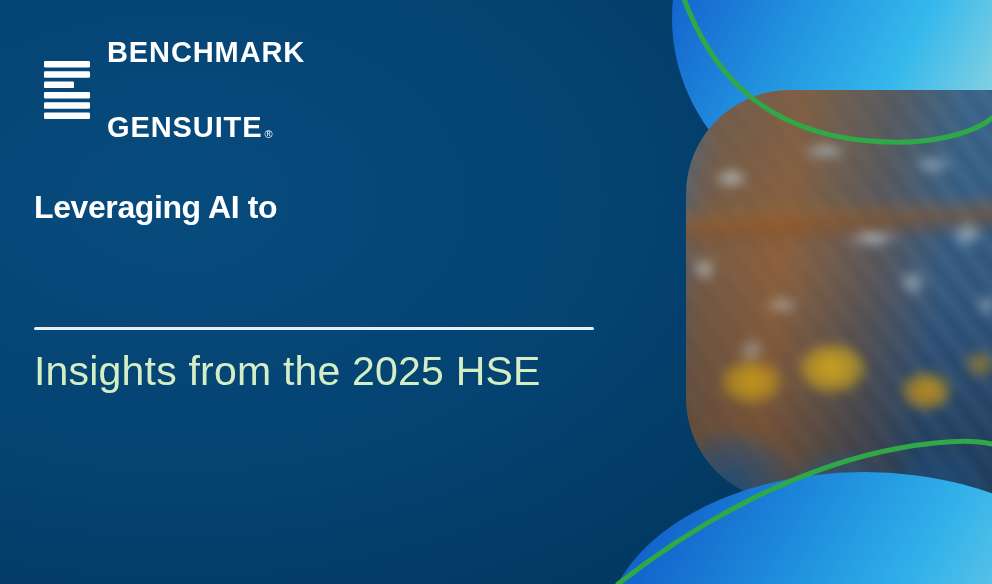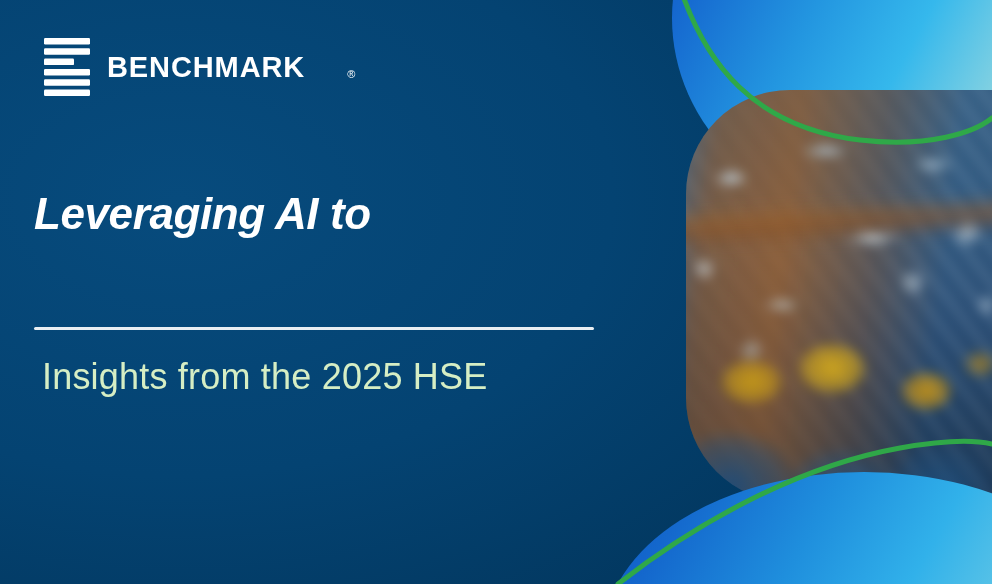--- a/index.html
+++ b/index.html
@@ -144,21 +144,21 @@
     top: 38px;
     display: flex;
     align-items: center;
     gap: 17px;
   }
   .logo-mark {
     display: block;
   }
   .logo-words {
     display: flex;
-    flex-direction: row;
+    flex-direction: column;
     line-height: 1.0;
     gap: 40px;
   }
   .logo-line {
     color: #ffffff;
     font-weight: bold;
     font-size: 29px;
     letter-spacing: .9px;
     white-space: nowrap;
   }
@@ -174,46 +174,45 @@
     position: relative;
     top: -2px;
   }
 
   .headline {
     position: absolute;
     left: 34px;
     top: 188px;
     margin: 0;
     color: #ffffff;
-    font-size: 44px;
+    font-size: 32px;
     font-weight: bold;
     line-height: 1.19;
     letter-spacing: -0.4px;
     max-width: 660px;
-    font-style: italic;
   }
   .headline span { display: block; }
 
   .divider {
     position: absolute;
     left: 34px;
     top: 327px;
     width: 560px;
     height: 3px;
     background: #e9eef2;
     border-radius: 2px;
   }
 
   .subhead {
     position: absolute;
     left: 34px;
     top: 346px;
-    margin: 8px;
+    margin: 0;
     color: #d6eec4;
-    font-size: 36px;
+    font-size: 41px;
     font-weight: normal;
     line-height: 1.25;
     letter-spacing: .2px;
     max-width: 620px;
   }
   .subhead span { display: block; }
 </style>
 </head>
 <body>
 
@@ -239,20 +238,21 @@
       <rect x="0" y="0" width="46" height="6.5" rx="1.2" fill="#ffffff"></rect>
       <rect x="0" y="10.3" width="46" height="6.5" rx="1.2" fill="#ffffff"></rect>
       <rect x="0" y="20.6" width="30" height="6.5" rx="1.2" fill="#ffffff"></rect>
       <rect x="0" y="30.9" width="46" height="6.5" rx="1.2" fill="#ffffff"></rect>
       <rect x="0" y="41.2" width="46" height="6.5" rx="1.2" fill="#ffffff"></rect>
       <rect x="0" y="51.5" width="46" height="6.5" rx="1.2" fill="#ffffff"></rect>
     </svg>
     <div class="logo-words">
       <div class="logo-line">BENCHMARK</div>
       <div class="logo-line logo-line-2">
+        <span>GENSUITE</span>
         <span class="logo-reg">®</span>
       </div>
     </div>
   </div>
 
   <h1 class="headline">
     <span>Leveraging AI to</span>
   </h1>
 
   <div class="divider"></div>

